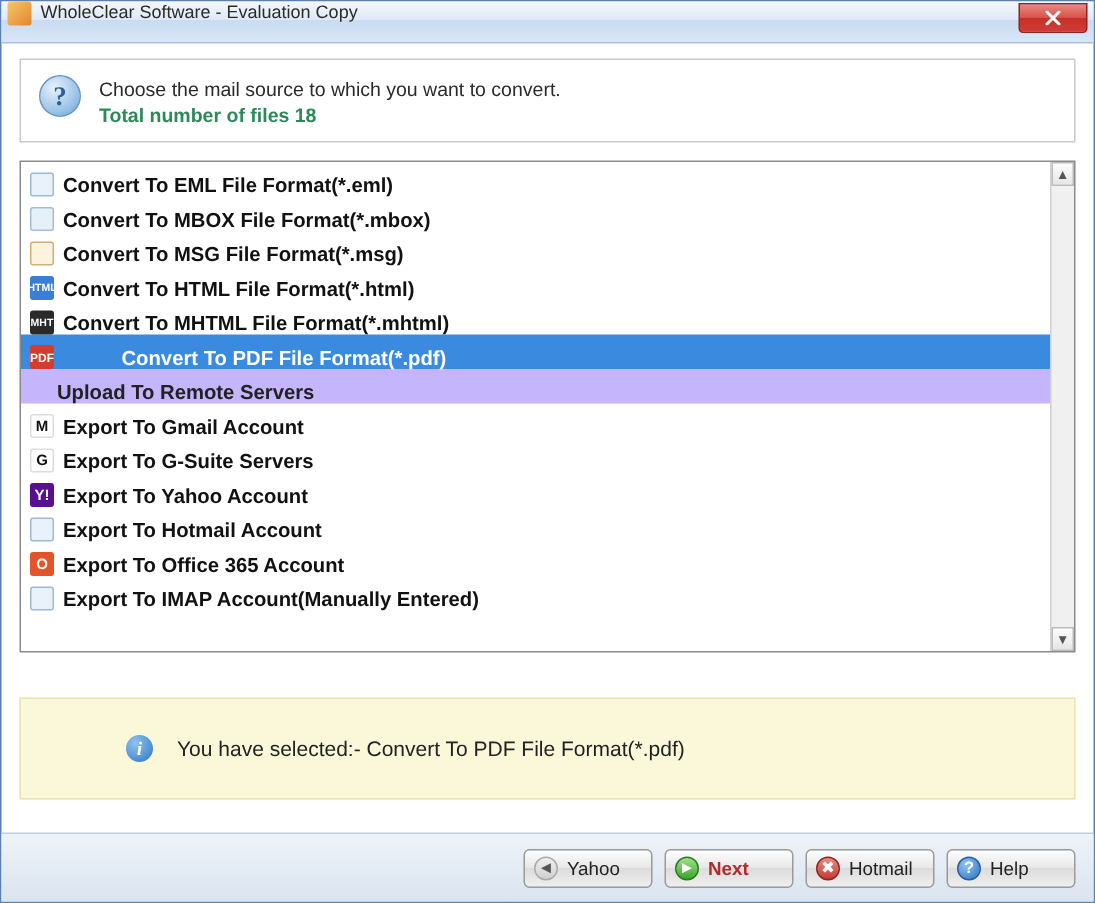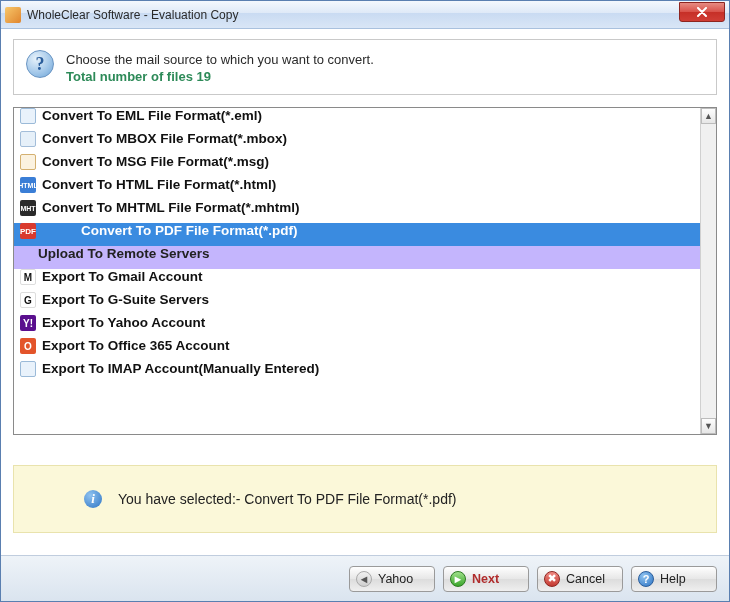--- a/index.html
+++ b/index.html
@@ -17,21 +17,21 @@
     border: 1px solid #5a7fb0;
     background: #fff;
     display: flex;
     flex-direction: column;
   }
   .titlebar {
     height: 28px;
     background: linear-gradient(to bottom, #f4f8fd 0%, #dee9f7 45%, #c9dbf2 46%, #d9e6f6 100%);
     border-bottom: 1px solid #a9c1de;
     display: flex;
-    align-items: center;
+    align-items: flex-start;
     padding: 0 4px;
     position: relative;
   }
   .titlebar .app-icon {
     width: 16px; height: 16px;
     margin-right: 6px;
     background: linear-gradient(135deg,#f7c76a,#e0852e);
     border-radius: 2px;
   }
   .titlebar .title {
@@ -95,21 +95,21 @@
   .scroll-arrow {
     height:16px;
     background: linear-gradient(to bottom,#fdfdfd,#e6e6e6);
     border:1px solid #bcbcbc;
     display:flex;align-items:center;justify-content:center;
     font-size:9px;color:#555;
   }
   .scroll-arrow.up{position:absolute;top:0;left:0;right:0;}
   .scroll-arrow.down{position:absolute;bottom:0;left:0;right:0;}
   .list-item {
-    display:flex; align-items:flex-start;
+    display:flex; align-items:flex-end;
     height: 23px;
     padding: 0 6px;
     gap: 6px;
     font-weight: bold;
     font-size: 13.5px;
     color: #111;
     cursor: pointer;
   }
   .list-item.selected {
     background: #3a8be0;
@@ -203,21 +203,21 @@
       </svg>
     </div>
   </div>
 
   <div class="content">
 
     <div class="header-panel">
       <div class="help-icon-big">?</div>
       <div class="header-text">
         <div class="line1">Choose the mail source to which you want to convert.</div>
-        <div class="line2">Total number of files 19</div>
+        <div class="line2">Total number of files 18</div>
       </div>
     </div>
 
     <div class="list-panel">
       <div class="list-inner" id="list-inner">
           <div class="list-item">
             <div class="file-icon ic-eml"></div>
             <span>Convert To EML File Format(*.eml)</span>
           </div>
           <div class="list-item">
@@ -247,20 +247,24 @@
             <div class="file-icon ic-gmail">M</div>
             <span>Export To Gmail Account</span>
           </div>
           <div class="list-item">
             <div class="file-icon ic-gsuite">G</div>
             <span>Export To G-Suite Servers</span>
           </div>
           <div class="list-item">
             <div class="file-icon ic-yahoo">Y!</div>
             <span>Export To Yahoo Account</span>
+          </div>
+          <div class="list-item">
+            <div class="file-icon ic-hotmail"></div>
+            <span>Export To Hotmail Account</span>
           </div>
           <div class="list-item">
             <div class="file-icon ic-o365">O</div>
             <span>Export To Office 365 Account</span>
           </div>
           <div class="list-item">
             <div class="file-icon ic-imap"></div>
             <span>Export To IMAP Account(Manually Entered)</span>
           </div>
         </div>
@@ -281,21 +285,21 @@
     <div class="btn">
       <div class="bicon bicon-back">◄</div>
       <span class="label">Yahoo</span>
     </div>
     <div class="btn next">
       <div class="bicon bicon-next">►</div>
       <span class="label">Next</span>
     </div>
     <div class="btn">
       <div class="bicon bicon-cancel">✖</div>
-      <span class="label">Cancel</span>
+      <span class="label">Hotmail</span>
     </div>
     <div class="btn">
       <div class="bicon bicon-help">?</div>
       <span class="label">Help</span>
     </div>
   </div>
 
 </div>
 
 </body></html>

